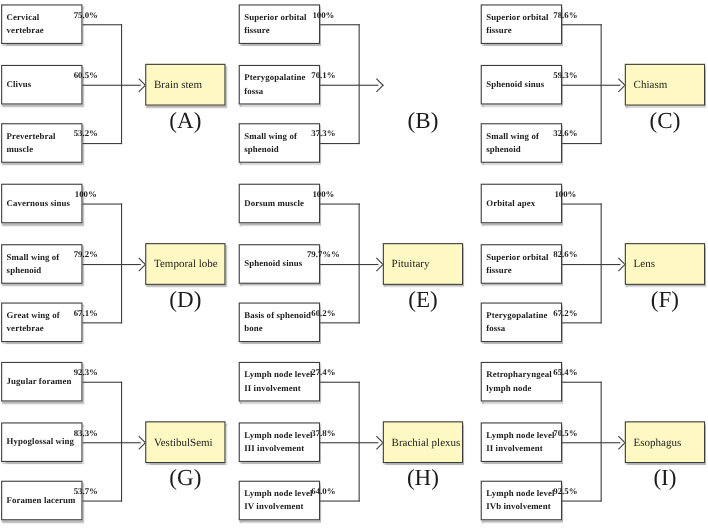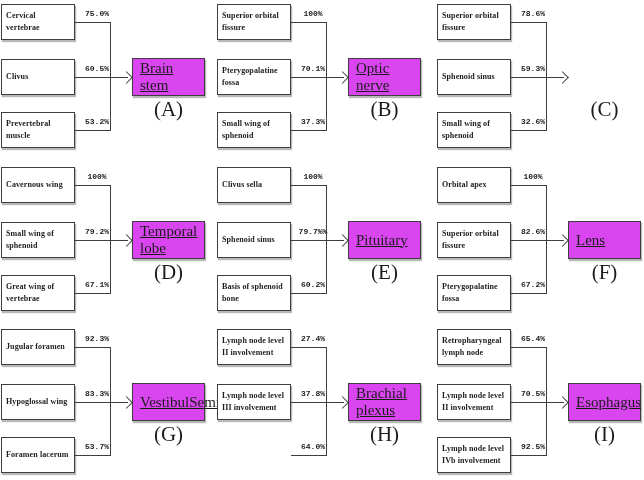--- a/index.html
+++ b/index.html
@@ -4,32 +4,32 @@
 <style>
   html,body{margin:0;padding:0;background:#fff;}
   #canvas{position:relative;width:644px;height:480px;background:#fff;overflow:hidden;
           font-family:"Liberation Serif",serif;color:#1c1c1c;}
   .group{position:absolute;width:215px;height:152px;}
   .sb{position:absolute;left:0;width:74px;height:36px;border:1px solid #3e3e3e;background:#fff;
       display:flex;align-items:center;box-sizing:border-box;padding:2px 3px 2px 4px;
       font-weight:bold;font-size:8px;line-height:1.55;letter-spacing:.1px;
       box-shadow:1px 2px 1px rgba(125,125,125,.55);}
   .s1{top:0}.s2{top:55px}.s3{top:108px}
-  .pct{position:absolute;left:79px;width:34px;text-align:center;font-weight:bold;font-size:8px;font-family:Liberation Mono, monospace;}
+  .pct{position:absolute;left:60px;width:34px;text-align:center;font-weight:bold;font-size:8px;}
   .p1{top:5px}.p2{top:60px}.p3{top:113px}
   .hl{position:absolute;height:1px;background:#3e3e3e;}
   .l1{left:74px;top:18px;width:36px;}
   .l2{left:74px;top:73px;width:53px;}
   .l3{left:74px;top:126px;width:36px;}
   .vl{position:absolute;left:109px;top:18px;width:1px;height:109px;background:#3e3e3e;}
   .ah{position:absolute;left:121px;top:69px;width:8px;height:8px;
       border-top:1.5px solid #3e3e3e;border-right:1.5px solid #3e3e3e;transform:rotate(45deg);}
   .tb{position:absolute;left:131px;top:54px;width:73px;height:38px;border:1px solid #3e3e3e;
-      background:#d946ef;display:flex;align-items:center;box-sizing:border-box;padding-left:7px;
-      font-size:15px;box-shadow:1px 2px 1px rgba(125,125,125,.55);text-decoration:underline;}
+      background:#fef9c3;display:flex;align-items:center;box-sizing:border-box;padding-left:7px;
+      font-size:10px;box-shadow:1px 2px 1px rgba(125,125,125,.55);}
   .gl{position:absolute;left:131px;top:93px;width:73px;text-align:center;font-size:21px;}
 </style>
 </head>
 <body>
 
 <div id="canvas">
 
   <div class="group" style="left:1px;top:4px">
     <div class="sb s1">
         <span>Cervical vertebrae</span>
@@ -65,23 +65,20 @@
         <span>Small wing of sphenoid</span>
       </div>
     <div class="pct p1">100%</div>
     <div class="pct p2">70.1%</div>
     <div class="pct p3">37.3%</div>
     <div class="hl l1"></div>
     <div class="hl l2"></div>
     <div class="hl l3"></div>
     <div class="vl"></div>
     <div class="ah"></div>
-    <div class="tb">
-        <span>Optic nerve</span>
-      </div>
     <div class="gl">(B)</div>
   </div>
 
   <div class="group" style="left:437px;top:4px">
     <div class="sb s1">
         <span>Superior orbital fissure</span>
       </div>
     <div class="sb s2">
         <span>Sphenoid sinus</span>
       </div>
@@ -89,26 +86,29 @@
         <span>Small wing of sphenoid</span>
       </div>
     <div class="pct p1">78.6%</div>
     <div class="pct p2">59.3%</div>
     <div class="pct p3">32.6%</div>
     <div class="hl l1"></div>
     <div class="hl l2"></div>
     <div class="hl l3"></div>
     <div class="vl"></div>
     <div class="ah"></div>
+    <div class="tb">
+        <span>Chiasm</span>
+      </div>
     <div class="gl">(C)</div>
   </div>
 
   <div class="group" style="left:1px;top:167px">
     <div class="sb s1">
-        <span>Cavernous wing</span>
+        <span>Cavernous sinus</span>
       </div>
     <div class="sb s2">
         <span>Small wing of sphenoid</span>
       </div>
     <div class="sb s3">
         <span>Great wing of vertebrae</span>
       </div>
     <div class="pct p1">100%</div>
     <div class="pct p2">79.2%</div>
     <div class="pct p3">67.1%</div>
@@ -118,21 +118,21 @@
     <div class="vl"></div>
     <div class="ah"></div>
     <div class="tb">
         <span>Temporal lobe</span>
       </div>
     <div class="gl">(D)</div>
   </div>
 
   <div class="group" style="left:217px;top:167px">
     <div class="sb s1">
-        <span>Clivus sella</span>
+        <span>Dorsum muscle</span>
       </div>
     <div class="sb s2">
         <span>Sphenoid sinus</span>
       </div>
     <div class="sb s3">
         <span>Basis of sphenoid bone</span>
       </div>
     <div class="pct p1">100%</div>
     <div class="pct p2">79.7%%</div>
     <div class="pct p3">60.2%</div>
@@ -195,20 +195,23 @@
     <div class="gl">(G)</div>
   </div>
 
   <div class="group" style="left:217px;top:329px">
     <div class="sb s1">
         <span>Lymph node level II involvement</span>
       </div>
     <div class="sb s2">
         <span>Lymph node level III involvement</span>
       </div>
+    <div class="sb s3">
+        <span>Lymph node level IV involvement</span>
+      </div>
     <div class="pct p1">27.4%</div>
     <div class="pct p2">37.8%</div>
     <div class="pct p3">64.0%</div>
     <div class="hl l1"></div>
     <div class="hl l2"></div>
     <div class="hl l3"></div>
     <div class="vl"></div>
     <div class="ah"></div>
     <div class="tb">
         <span>Brachial plexus</span>

